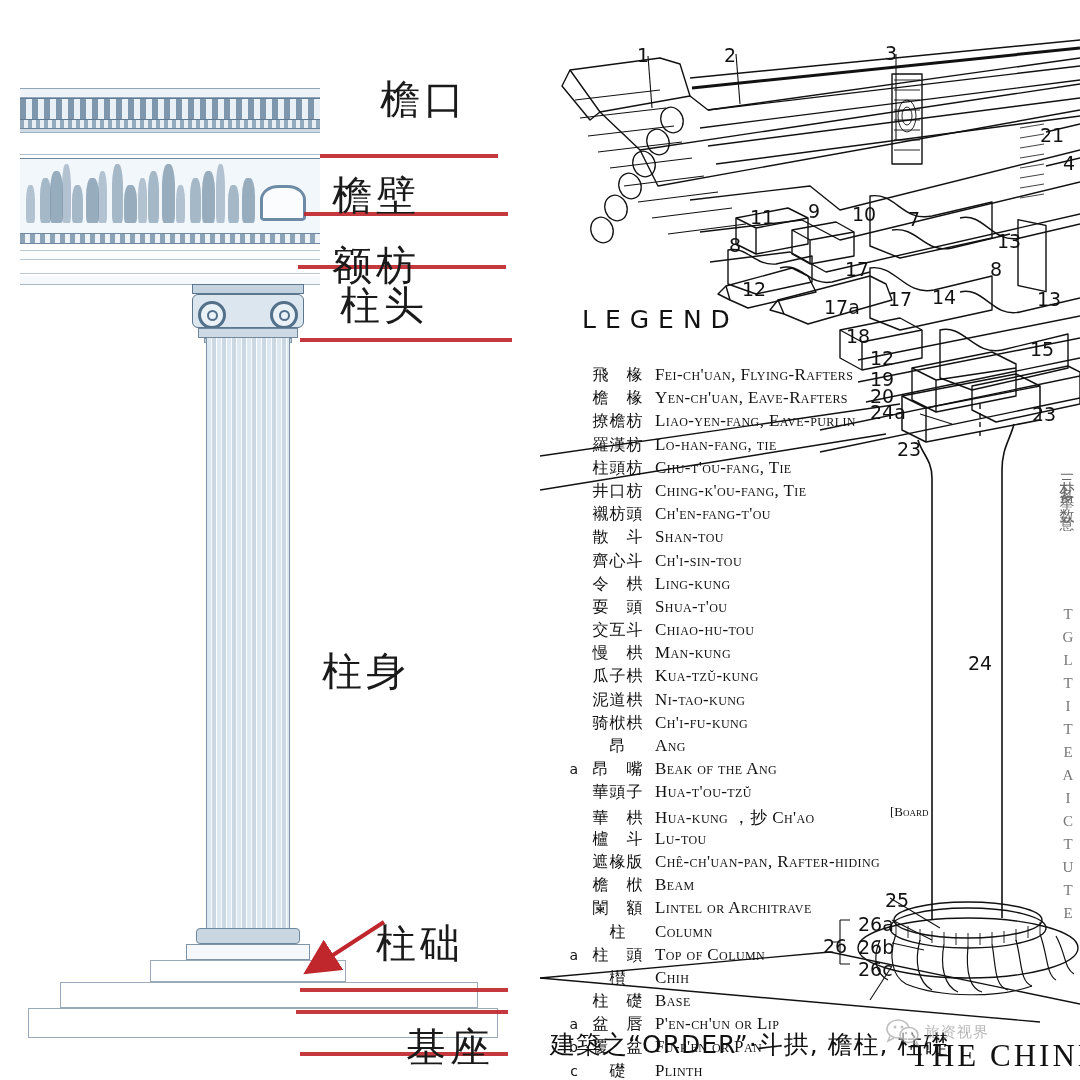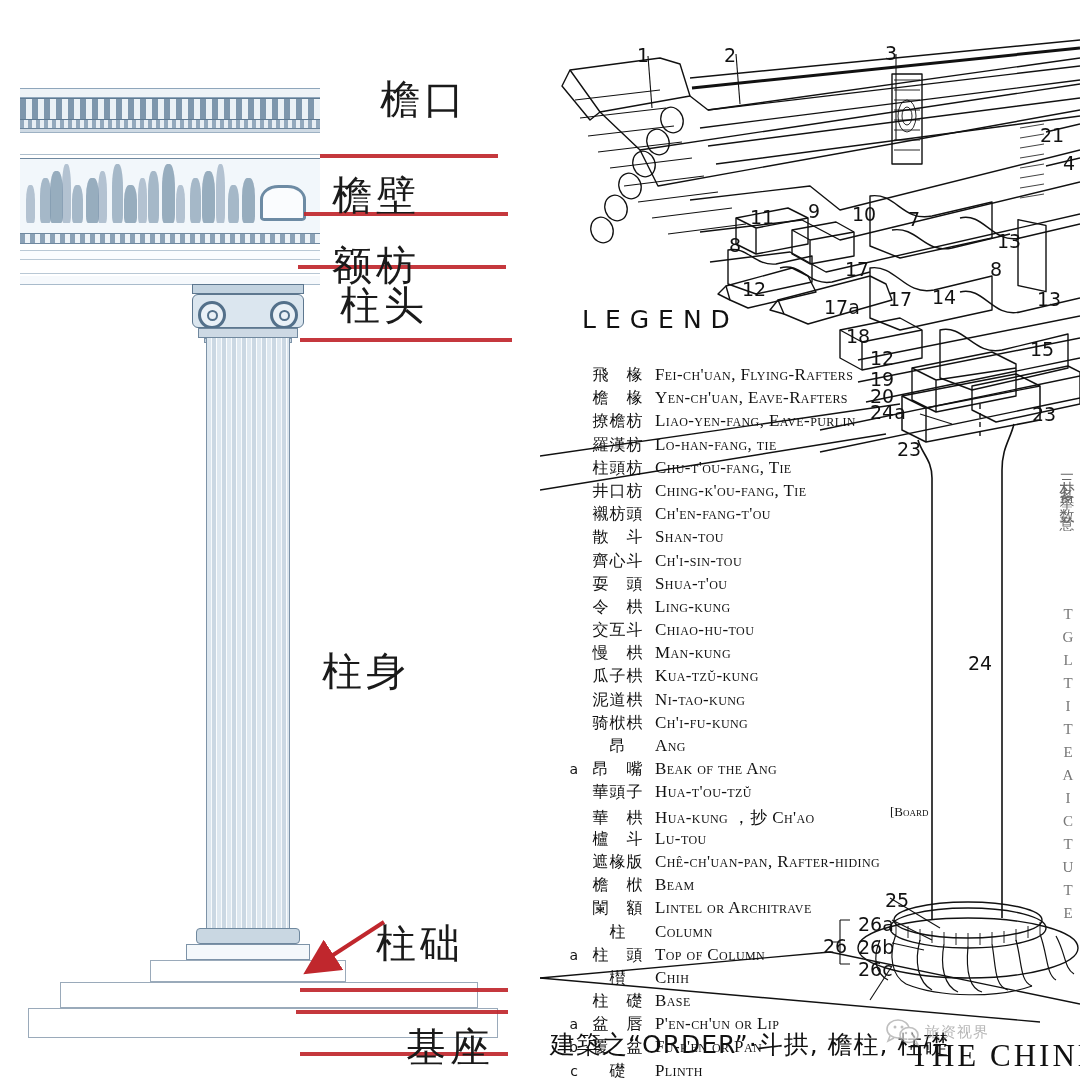--- a/index.html
+++ b/index.html
@@ -343,27 +343,27 @@
           <span class="lg-cn">散　斗</span>
           <span class="lg-en">Shan-tou</span>
         </div>
         <div class="lg-row">
           <span class="lg-key"></span>
           <span class="lg-cn">齊心斗</span>
           <span class="lg-en">Ch'i-sin-tou</span>
         </div>
         <div class="lg-row">
           <span class="lg-key"></span>
+          <span class="lg-cn">令　栱</span>
+          <span class="lg-en">Ling-kung</span>
+        </div>
+        <div class="lg-row">
+          <span class="lg-key"></span>
           <span class="lg-cn">耍　頭</span>
           <span class="lg-en">Shua-t'ou</span>
-        </div>
-        <div class="lg-row">
-          <span class="lg-key"></span>
-          <span class="lg-cn">令　栱</span>
-          <span class="lg-en">Ling-kung</span>
         </div>
         <div class="lg-row">
           <span class="lg-key"></span>
           <span class="lg-cn">交互斗</span>
           <span class="lg-en">Chiao-hu-tou</span>
         </div>
         <div class="lg-row">
           <span class="lg-key"></span>
           <span class="lg-cn">慢　栱</span>
           <span class="lg-en">Man-kung</span>

